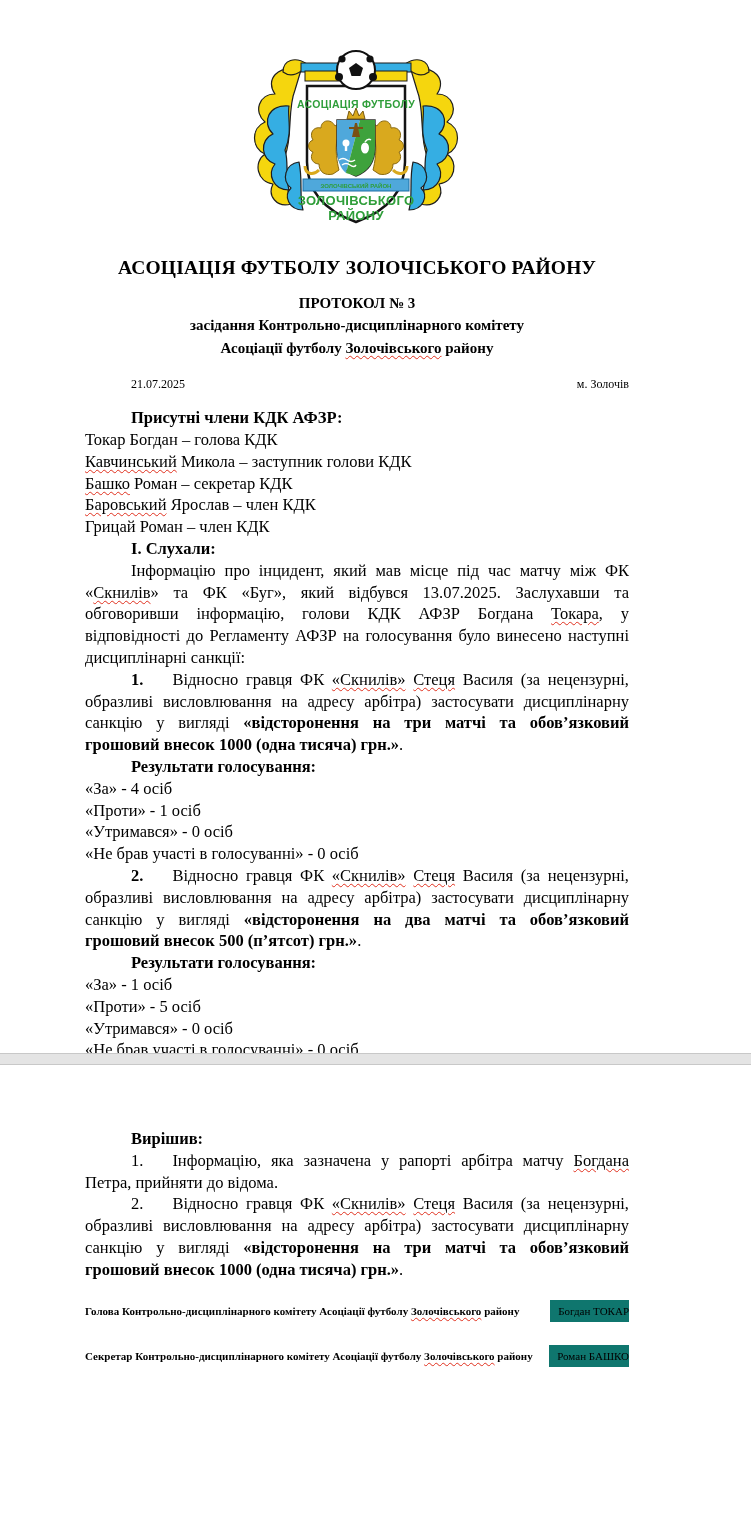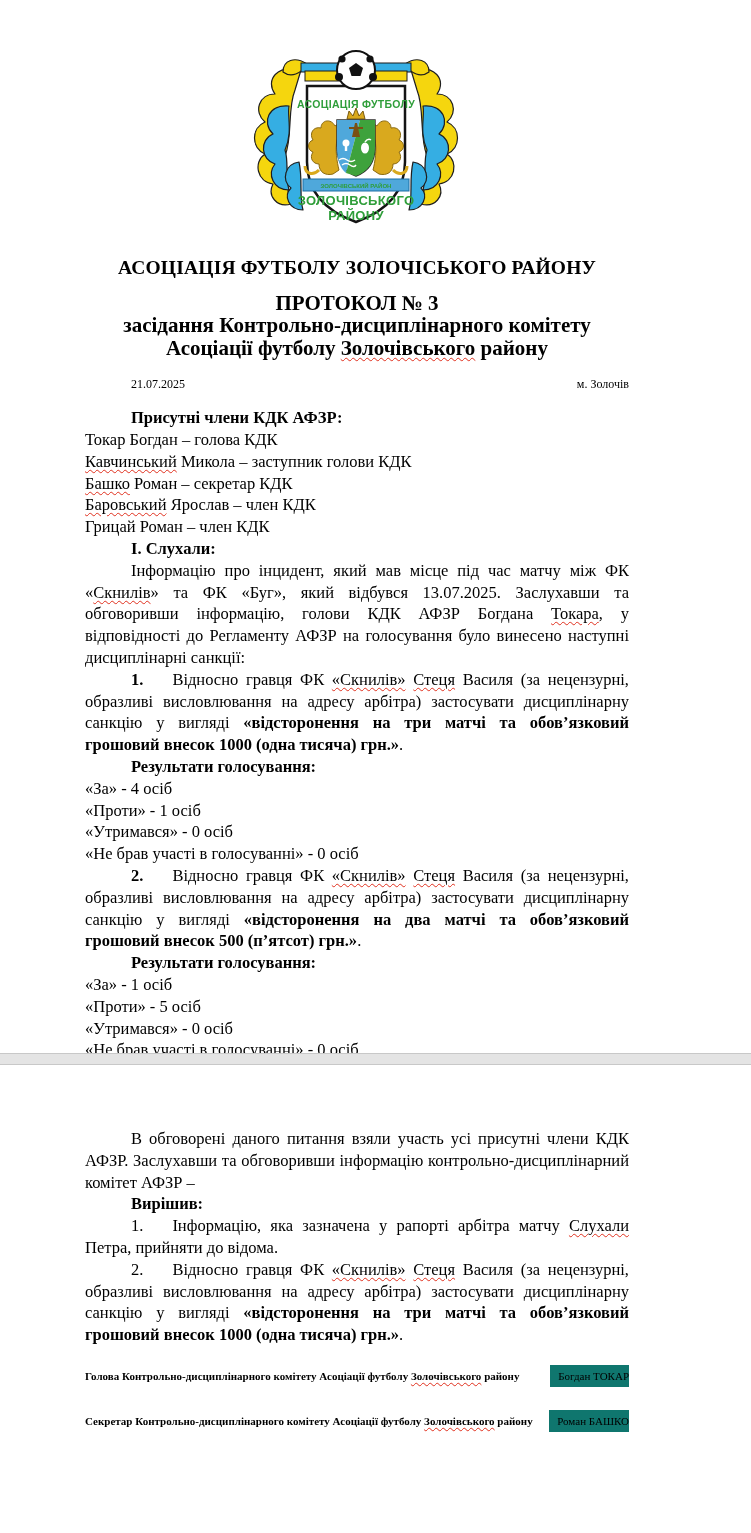--- a/index.html
+++ b/index.html
@@ -6,21 +6,21 @@
   html,body { background:#fff; }
   body {
     width:751px; height:1533px; position:relative; overflow:hidden;
     font-family:"Liberation Serif", serif; color:#000;
   }
   .page-block { position:absolute; left:0; width:680px; }
   .content { padding-left:85px; padding-right:51px; }
   .emblem-wrap { text-align:center; padding-top:44px; }
   .emblem-wrap svg { transform:translateX(16px); }
   .org-title { text-align:center; font-weight:bold; font-size:19.5px; line-height:26px; margin-top:21px; letter-spacing:.2px; }
-  .protocol-head { text-align:center; font-weight:bold; font-size:21px; line-height:22.4px; margin-top:11px; }
+  .protocol-head { text-align:center; font-weight:bold; font-size:15px; line-height:22.4px; margin-top:11px; }
   .date-row { display:flex; justify-content:space-between; font-size:12px; line-height:22px; margin-top:14px; padding-left:46px; }
   p.line { font-size:16.5px; line-height:21.8px; }
   .indent { text-indent:46px; }
   .just { text-align:justify; }
   .b { font-weight:bold; }
   .heading { font-weight:bold; }
   .sp {
     text-decoration-line:underline;
     text-decoration-style:wavy;
     text-decoration-color:#E0301E;
@@ -148,23 +148,22 @@
     <p class="line">«Проти» - 5 осіб</p>
     <p class="line">«Утримався» - 0 осіб</p>
     <p class="line">«Не брав участі в голосуванні» - 0 осіб</p>
   </div>
 </div>
 
 <div class="page-separator"></div>
 
 <div class="page-block" style="top:1128px;">
   <div class="content">
-    <p class="line just indent"><span>В обговорені даного питання взяли участь усі присутні члени КДК АФЗР. Заслухавши та обговоривши інформацію контрольно-дисциплінарний комітет АФЗР –</span></p>
     <p class="line heading indent">Вирішив:</p>
-    <p class="line just indent"><span>1.</span><span class="tab">&nbsp;</span><span>Інформацію, яка зазначена у рапорті арбітра матчу </span><span class="sp">Слухали</span><span> Петра, прийняти до відома.</span></p>
+    <p class="line just indent"><span>1.</span><span class="tab">&nbsp;</span><span>Інформацію, яка зазначена у рапорті арбітра матчу </span><span class="sp">Богдана</span><span> Петра, прийняти до відома.</span></p>
     <p class="line just indent"><span>2.</span><span class="tab">&nbsp;</span><span>Відносно гравця ФК </span><span class="sp">«Скнилів»</span><span> </span><span class="sp">Стеця</span><span> Василя (за нецензурні, образливі висловлювання на адресу арбітра) застосувати дисциплінарну санкцію у вигляді </span><span class="b">«відсторонення на три матчі та обов’язковий грошовий внесок 1000 (одна тисяча) грн.»</span><span>.</span></p>
 
     <div class="sig sig1">
       <span class="sig-title"><span class="b">Голова Контрольно-дисциплінарного комітету Асоціації футболу </span><span class="b sp">Золочівського</span><span class="b"> району</span></span>
       <span class="sig-name">Богдан ТОКАР</span>
     </div>
 
     <div class="sig sig2">
       <span class="sig-title"><span class="b">Секретар Контрольно-дисциплінарного комітету Асоціації футболу </span><span class="b sp">Золочівського</span><span class="b"> району</span></span>
       <span class="sig-name">Роман БАШКО</span>

